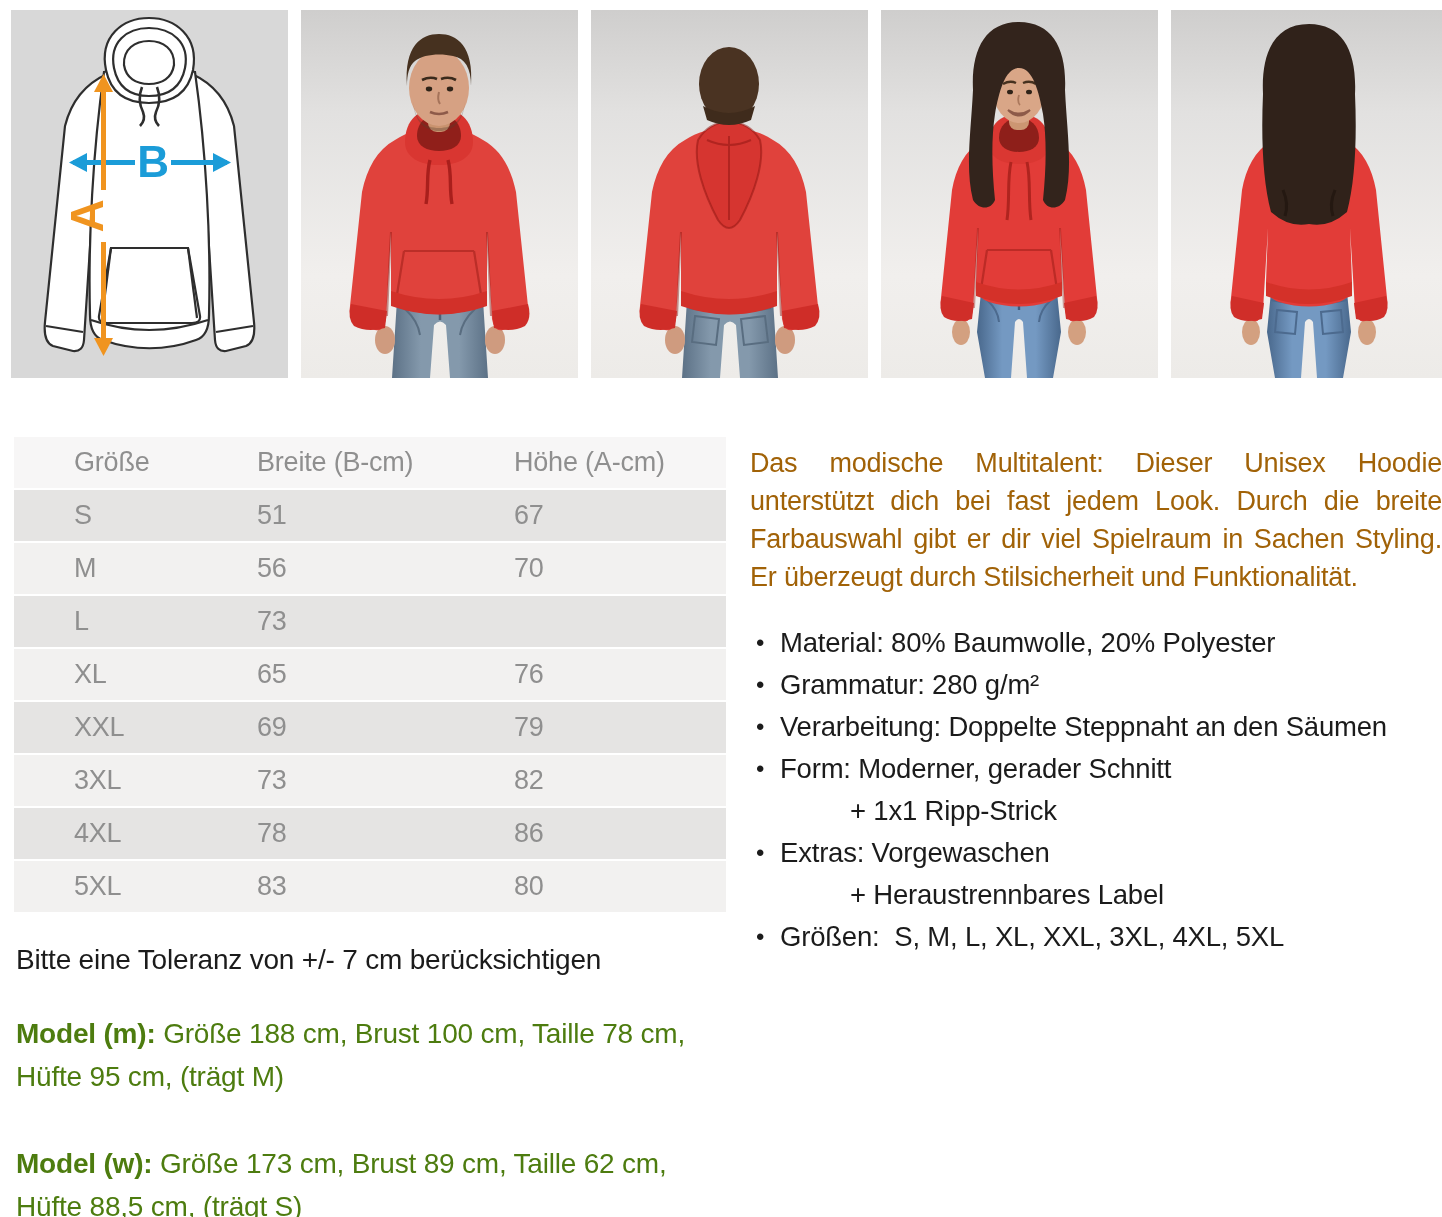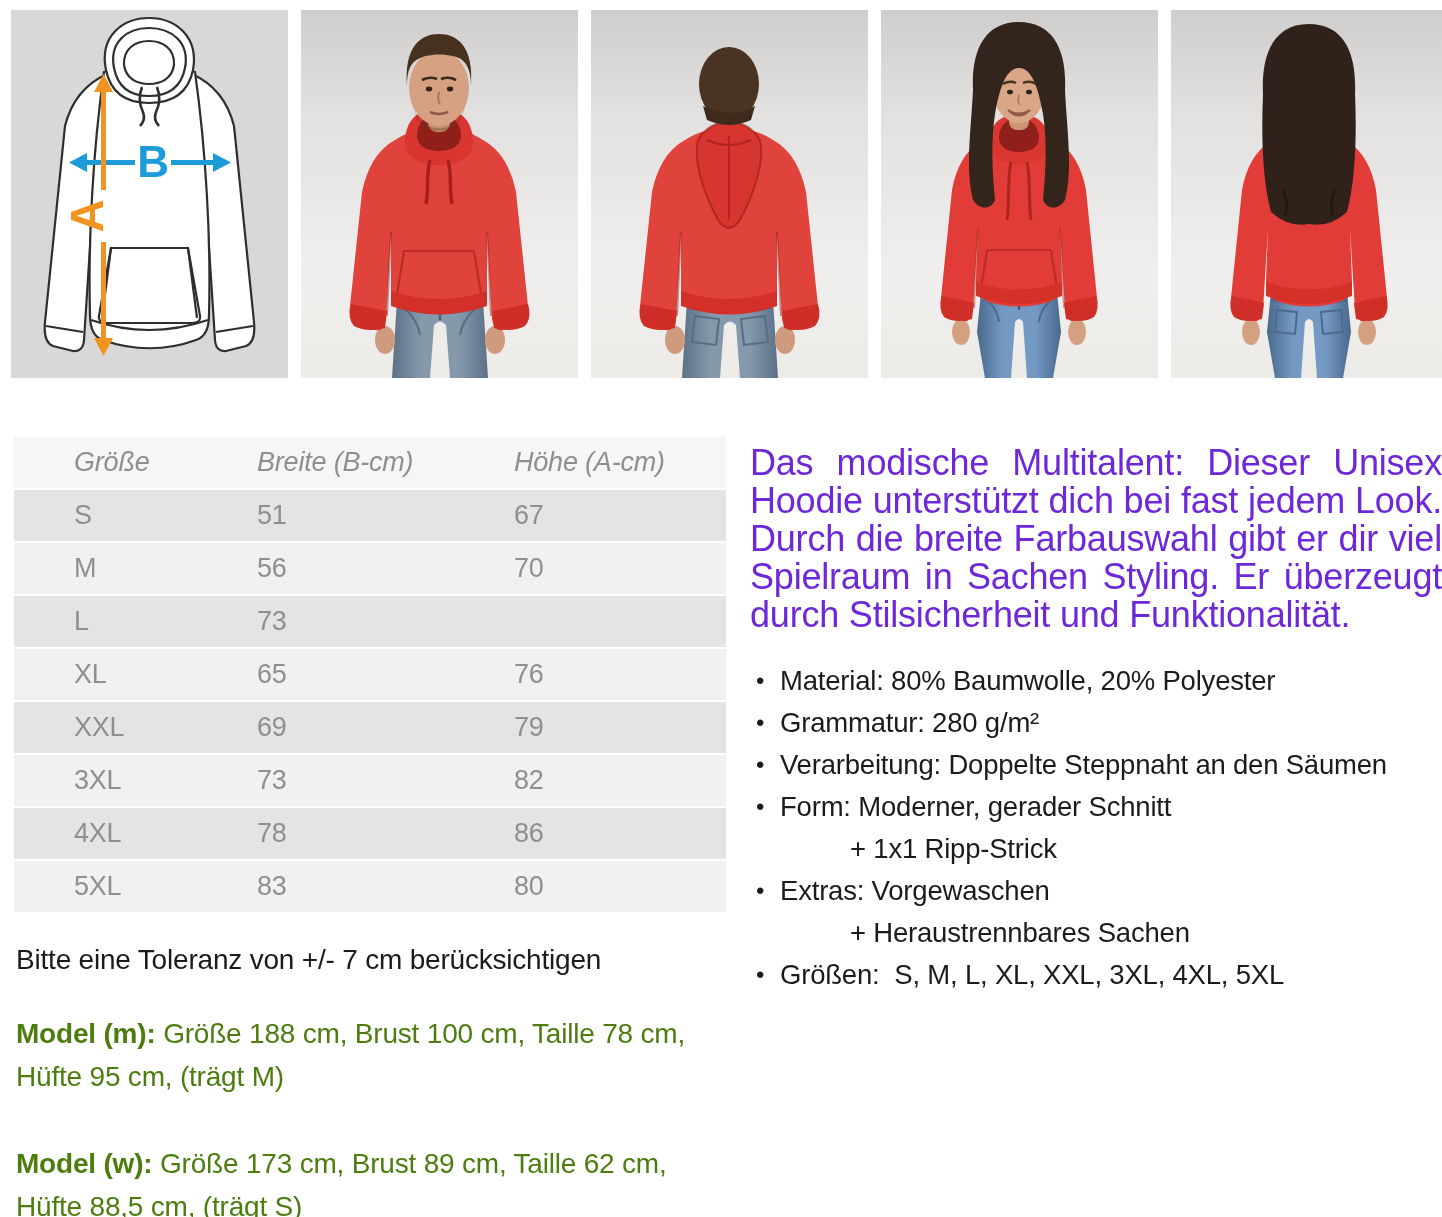--- a/index.html
+++ b/index.html
@@ -12,34 +12,34 @@
   .img-box { width:277px; height:368px; overflow:hidden; position:relative; }
   .img-box svg { display:block; width:277px; height:368px; }
   .diagram-box { background:#d8d8d8; }
   .photo-box { background:linear-gradient(180deg,#cfcecd 0%,#e2e1e0 28%,#f1efed 72%,#edebe8 100%); }
 
   
   .size-table { position:absolute; left:14px; top:437px; width:712px; font-size:27px; color:#8f8f8f; }
   .trow { display:grid; grid-template-columns:243px 257px 1fr; align-items:center; height:51px; margin-bottom:2px; }
   .trow > div { padding-left:0; }
   .trow .c1 { padding-left:60px; }
-  .thead { background:#f7f6f6;font-style:italic; }
+  .thead { background:#f7f6f6; }
   .r-dark { background:#e5e4e3; }
   .r-light { background:#f2f1f0; }
 
   
   .tolerance { position:absolute; left:16px; top:944px; width:706px; font-size:28px; color:#1b1b1b; }
   .model-info { position:absolute; left:16px; width:706px; font-size:28px; line-height:43px; color:#4d7c0f; }
   .model-info .lead { font-weight:bold; }
   .model-m { top:1012px; }
   .model-w { top:1142px; }
 
   
   .details { position:absolute; left:750px; top:444px; width:692px; }
-  .intro { font-size:36px; line-height:38px; text-align:justify; color:#6d28d9; }
+  .intro { font-size:27px; line-height:38px; text-align:justify; color:#a16207; }
   .bullets { list-style:none; margin-top:26px; }
   .bullets li { display:flex; align-items:flex-start; line-height:42px; font-size:27.5px; color:#1b1b1b; }
   .bullets .dot { width:30px; flex:0 0 30px; text-align:left; padding-left:6px; font-size:24px; }
   .bullets .btxt { white-space:pre-wrap; }
   .subline { padding-left:100px; line-height:42px; font-size:27.5px; color:#1b1b1b; }
 </style>
 </head>
 <body>
 
 <div class="canvas">
@@ -303,21 +303,21 @@
         <span class="btxt">Form: Moderner, gerader Schnitt</span>
       </li>
     </ul>
     <div class="subline">+ 1x1 Ripp-Strick</div>
     <ul class="bullets" style="margin-top:0">
       <li>
         <span class="dot">•</span>
         <span class="btxt">Extras: Vorgewaschen</span>
       </li>
     </ul>
-    <div class="subline">+ Heraustrennbares Sachen</div>
+    <div class="subline">+ Heraustrennbares Label</div>
     <ul class="bullets" style="margin-top:0">
       <li>
         <span class="dot">•</span>
         <span class="btxt">Größen:  S, M, L, XL, XXL, 3XL, 4XL, 5XL</span>
       </li>
     </ul>
   </div>
 
 </div>
 

